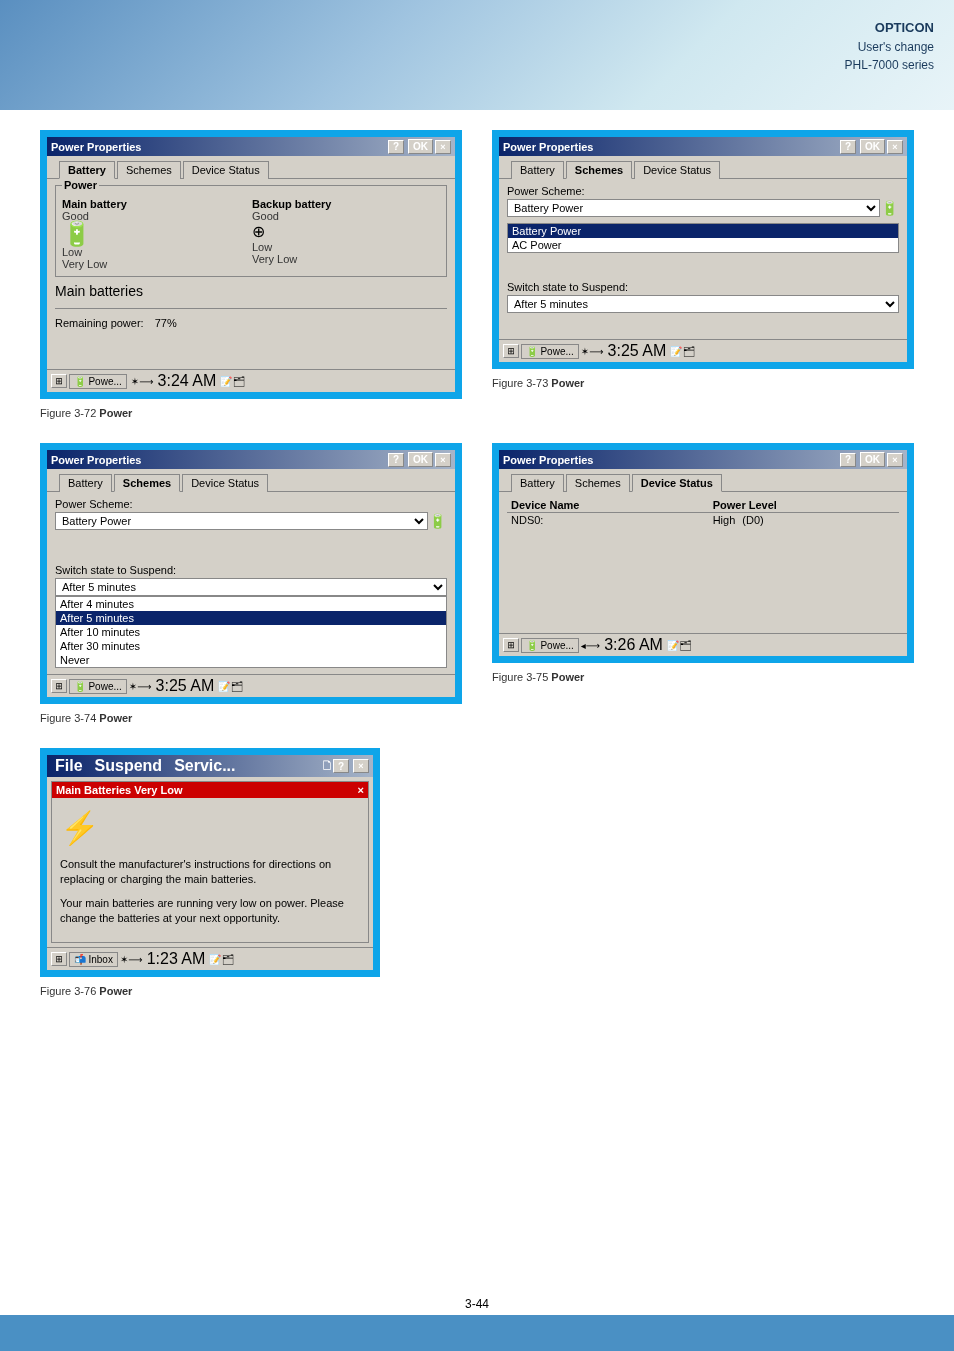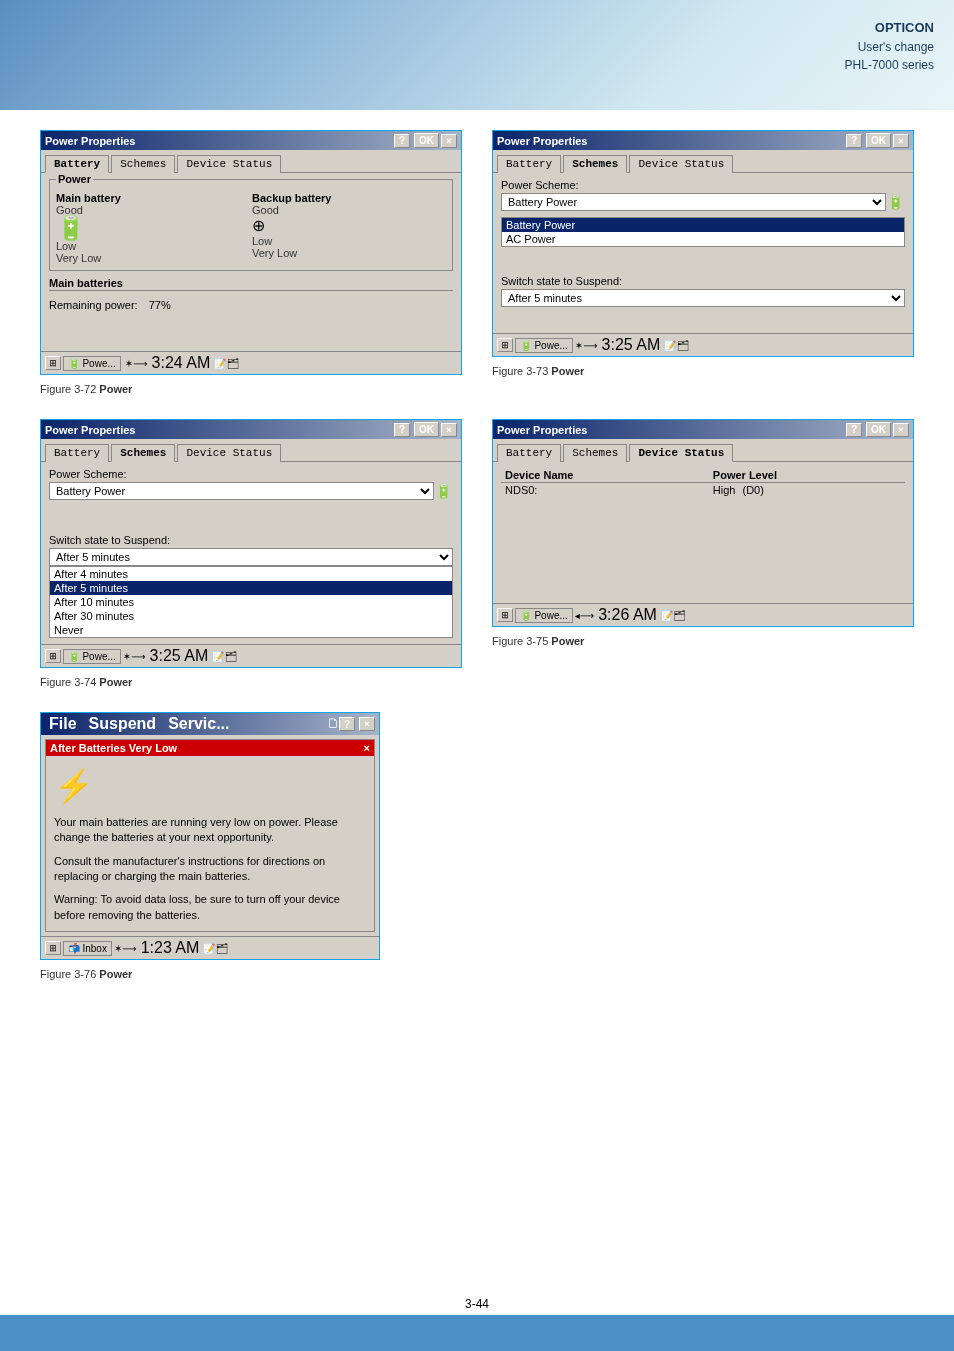--- a/index.html
+++ b/index.html
@@ -49,21 +49,21 @@
     }
     .figure-caption {
       font-size: 11px;
       color: #333;
       margin-top: 4px;
     }
     .figure-caption strong { font-weight: bold; }
 
     
     .window {
-      border: 1px solid #0ea5e9;
+      border: 7px solid #0ea5e9;
       background: #d4d0c8;
       font-size: 11px;
       font-family: 'Tahoma', Arial, sans-serif;
       width: 100%;
     }
     .window-titlebar {
       background: linear-gradient(to right, #0a246a, #a6b4c8);
       color: white;
       padding: 2px 4px;
       display: flex;
@@ -112,23 +112,22 @@
       border-left-color: #fff;
       padding: 1px 4px;
       font-size: 10px;
       font-weight: bold;
       cursor: pointer;
     }
 
     
     .tabs-row {
       display: flex;
-      padding: 4px 4px 0 4px;
+      padding: 4px 4px 0 12px;
       gap: 2px;
-      font-family: Liberation Mono, monospace;
     }
     .tab {
       padding: 2px 8px;
       background: #d4d0c8;
       border: 1px solid #888;
       border-bottom: none;
       font-size: 11px;
       cursor: pointer;
       position: relative;
       bottom: -1px;
@@ -178,25 +177,25 @@
     }
     .battery-col-header { font-weight: bold; font-size: 11px; text-align: center; }
     .battery-status { font-size: 11px; color: #333; }
     .battery-icon {
       font-size: 24px;
       line-height: 1;
     }
 
     
     .section-label {
-      font-weight: bold;
-      font-size: 11px;
+      font-weight: normal;
+      font-size: 14px;
       border-bottom: 1px solid #888;
       margin-bottom: 4px;
-      padding-bottom: 1px;
+      padding-bottom: 9px;
     }
 
     
     .remaining-power {
       font-size: 11px;
       padding: 4px 0;
     }
 
     
     .taskbar {
@@ -580,28 +579,27 @@
           <div class="titlebar-buttons">
             <span style="font-size:10px; color:white;">🗋</span>
             <span class="help-btn" style="background:#d4d0c8;">?</span>
             <span class="titlebar-btn">×</span>
           </div>
         </div>
 
         <div style="margin: 4px;">
           <div style="border: 1px solid #888;">
             <div class="low-battery-title-inner">
-              <span>After Batteries Very Low</span>
+              <span>Main Batteries Very Low</span>
               <span style="cursor:pointer;">×</span>
             </div>
             <div class="low-battery-body">
               <span class="low-battery-icon">⚡</span>
+              <p style="margin-bottom:8px;">Consult the manufacturer's instructions for directions on replacing or charging the main batteries.</p>
               <p style="margin-bottom:8px;">Your main batteries are running very low on power. Please change the batteries at your next opportunity.</p>
-              <p style="margin-bottom:8px;">Consult the manufacturer's instructions for directions on replacing or charging the main batteries.</p>
-              <p>Warning: To avoid data loss, be sure to turn off your device before removing the batteries.</p>
             </div>
           </div>
         </div>
         <div class="taskbar">
           <span class="taskbar-start">⊞</span>
           <span class="taskbar-item">
             <span>📬</span>
             <span>Inbox</span>
           </span>
           <span style="font-size:10px;">✶⟶</span>

